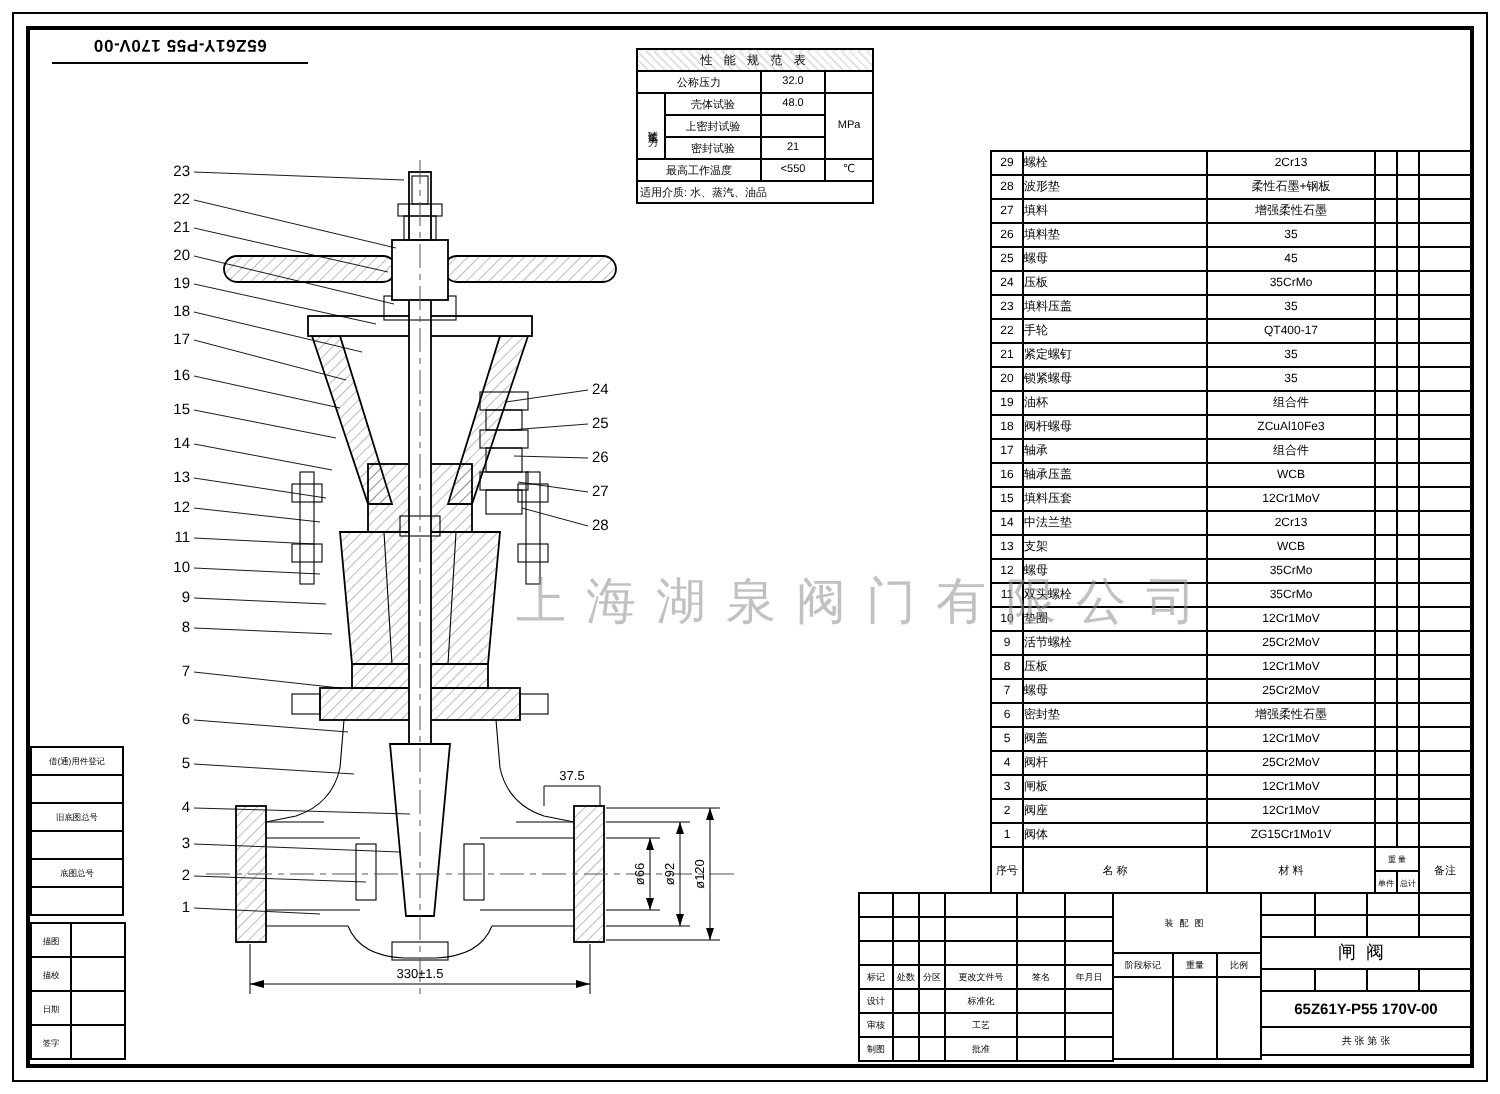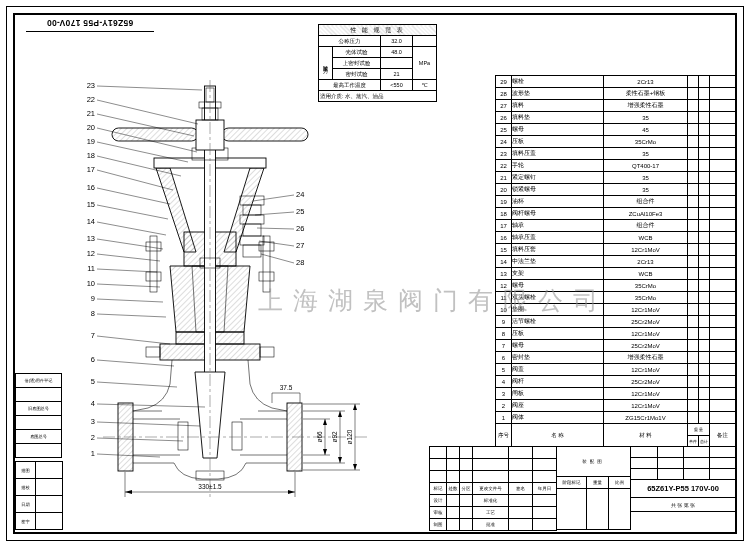--- a/index.html
+++ b/index.html
@@ -647,20 +647,23 @@
           <td></td>
           <td></td>
           <td></td>
         </tr>
     <tr class="sm">
           <td></td>
           <td></td>
           <td></td>
           <td></td>
         </tr>
+    <tr>
+          <td colspan="4" class="pname">闸阀</td>
+        </tr>
     <tr class="sm">
           <td></td>
           <td></td>
           <td></td>
           <td></td>
         </tr>
     <tr>
           <td colspan="4" class="dnum">65Z61Y-P55 170V-00</td>
         </tr>
     <tr>

